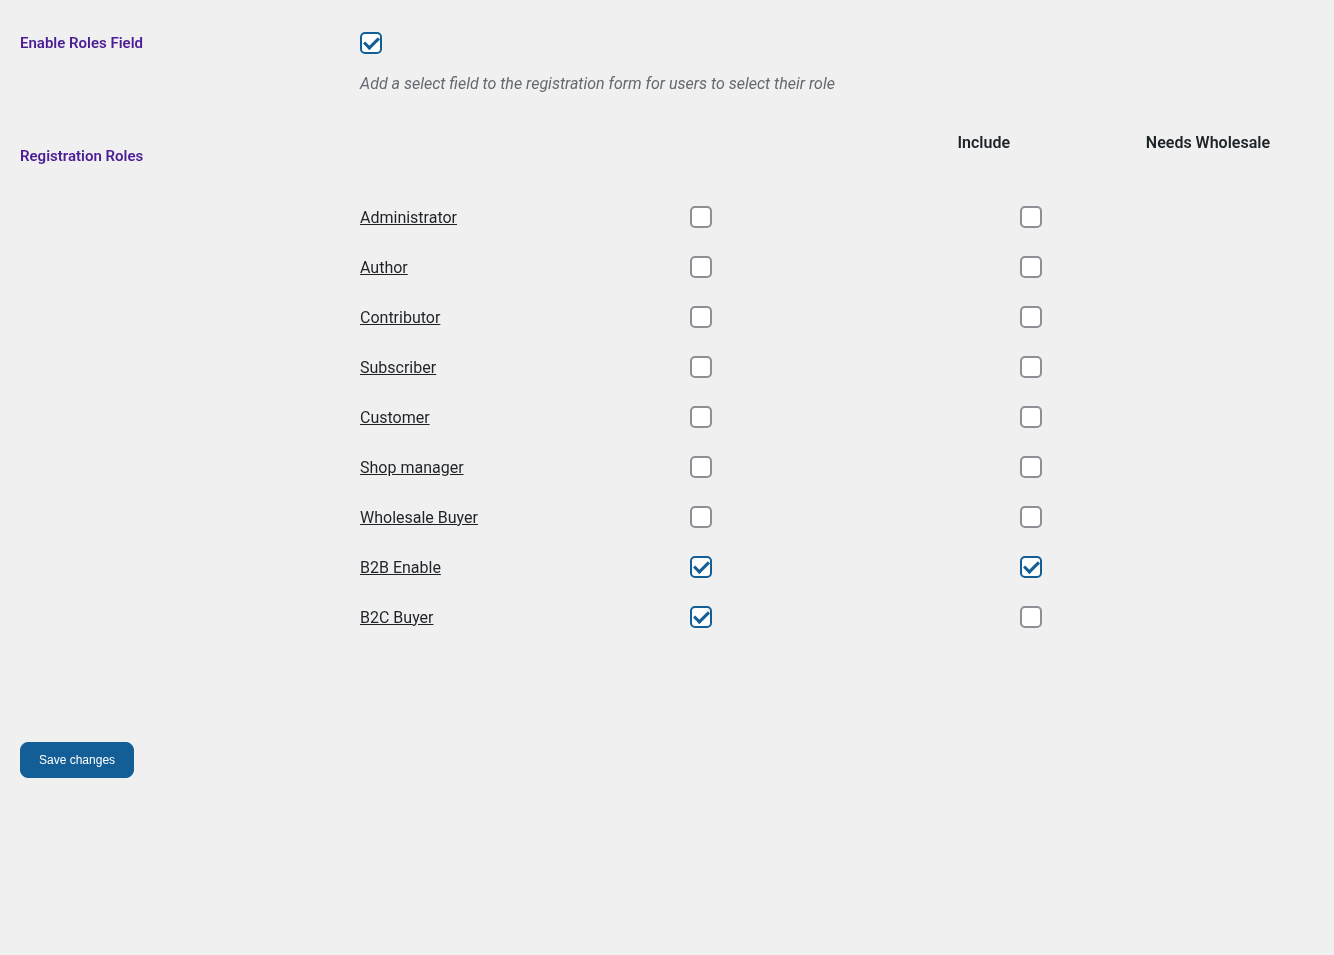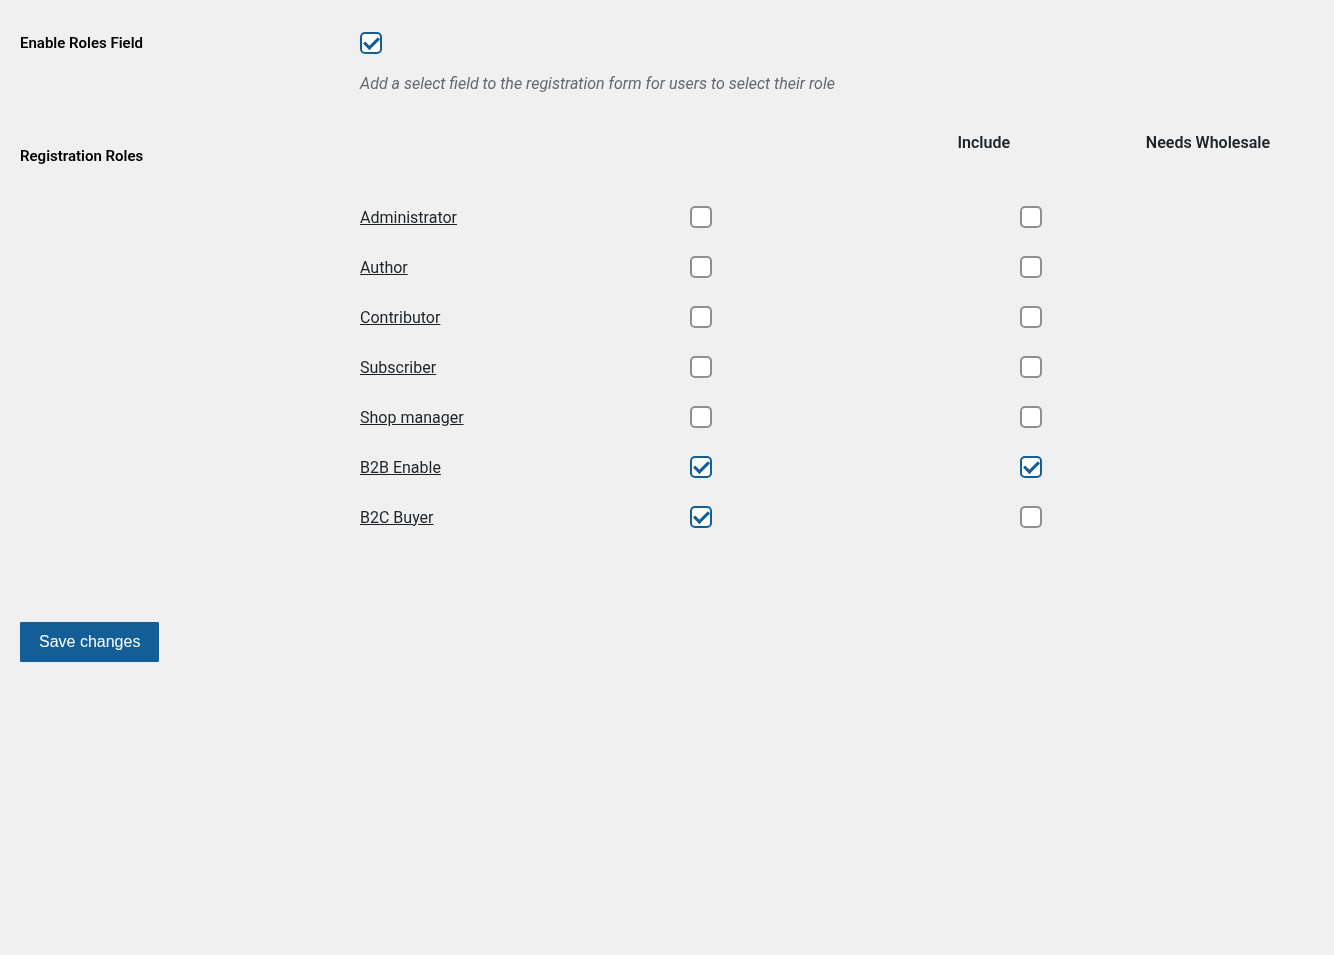--- a/index.html
+++ b/index.html
@@ -20,21 +20,21 @@
       margin-bottom: 40px;
     }
     .form-label-col {
       width: 340px;
       flex-shrink: 0;
       padding-top: 14px;
     }
     .form-label {
       font-weight: 600;
       font-size: 15px;
-      color: #000000;
+      color: #4c1d95;
     }
     .form-content-col {
       flex: 1;
     }
     .checkbox-wrap {
       padding-top: 12px;
       margin-bottom: 20px;
     }
     .custom-checkbox {
       appearance: none;
@@ -94,25 +94,25 @@
       vertical-align: middle;
       text-decoration: underline;
     }
     .roles-table td:first-child {
       width: 330px;
     }
     .save-button {
       background: #135e96;
       color: #fff;
       border: 1px solid #135e96;
-      border-radius: 1px;
+      border-radius: 8px;
       padding: 10px 18px;
-      font-size: 16px;
+      font-size: 12px;
       cursor: pointer;
-      margin-top: 40px;
+      margin-top: 60px;
     }
   </style>
 </head>
 <body>
 
 
 
 <div class="form-row">
   <div class="form-label-col">
     <label class="form-label">Enable Roles Field</label>
@@ -153,21 +153,31 @@
             <td>Contributor</td>
             <td><input type="checkbox" class="custom-checkbox" style=""></td>
             <td><input type="checkbox" class="custom-checkbox" style=""></td>
           </tr>
           <tr>
             <td>Subscriber</td>
             <td><input type="checkbox" class="custom-checkbox" style=""></td>
             <td><input type="checkbox" class="custom-checkbox" style=""></td>
           </tr>
           <tr>
+            <td>Customer</td>
+            <td><input type="checkbox" class="custom-checkbox" style=""></td>
+            <td><input type="checkbox" class="custom-checkbox" style=""></td>
+          </tr>
+          <tr>
             <td>Shop manager</td>
+            <td><input type="checkbox" class="custom-checkbox" style=""></td>
+            <td><input type="checkbox" class="custom-checkbox" style=""></td>
+          </tr>
+          <tr>
+            <td>Wholesale Buyer</td>
             <td><input type="checkbox" class="custom-checkbox" style=""></td>
             <td><input type="checkbox" class="custom-checkbox" style=""></td>
           </tr>
           <tr>
             <td>B2B Enable</td>
             <td><input type="checkbox" class="custom-checkbox" checked="" style=""></td>
             <td><input type="checkbox" class="custom-checkbox" checked="" style=""></td>
           </tr>
           <tr>
             <td>B2C Buyer</td>

